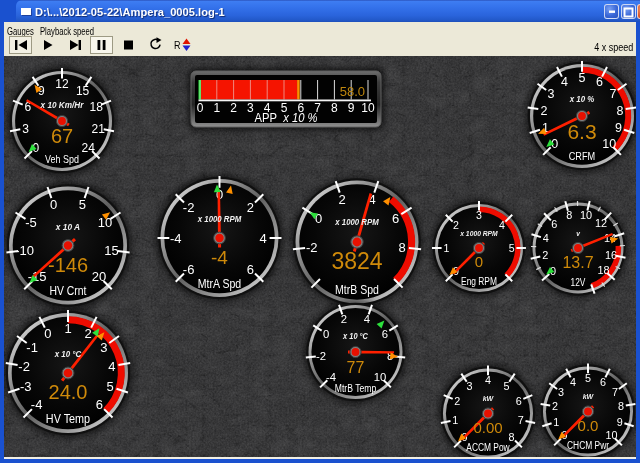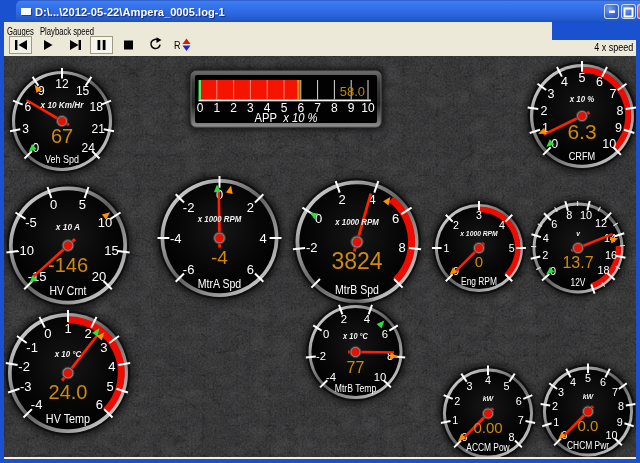--- a/index.html
+++ b/index.html
@@ -3,21 +3,21 @@
 * { margin:0; padding:0; box-sizing:border-box; }
 html,body { width:640px; height:463px; overflow:hidden; font-family:"Liberation Sans",sans-serif; background:#1a51cf; }
 .titlebar { position:absolute; left:16px; top:0; width:640px; height:22px;
   background:linear-gradient(180deg,#2a50b8 0%,#3e7df2 6%,#3573ec 30%,#2a64dc 70%,#2258c8 92%,#1e4fba 100%);
   border-radius:6px 6px 0 0; }
 .ticon { position:absolute; left:4.5px; top:8px; width:10px; height:7px; background:#fff; box-shadow:1px 1px 0 rgba(10,20,80,0.45); }
 .ttext { position:absolute; left:19px; top:6px; font-size:11.5px; font-weight:bold; color:#fff; text-shadow:1px 1px 1px rgba(10,30,90,0.8); transform:scaleX(0.97); transform-origin:left center; white-space:nowrap; }
 .wbtn { position:absolute; top:4px; width:15px; height:15px; border-radius:3px; border:1px solid rgba(255,255,255,0.75); }
 .bmin,.bmax { background:radial-gradient(circle at 35% 30%, #7aa0f2 0%, #3a68d8 55%, #2a52bc 100%); }
 .bclose { background:radial-gradient(circle at 35% 30%, #f09a70 0%, #dd5d30 55%, #c4421c 100%); }
-.menubar { position:absolute; left:0px; top:22px; width:552px; height:18px; background:#ece9d8; color:#000; font-size:11px; }
+.menubar { position:absolute; left:0px; top:22px; width:640px; height:18px; background:#ece9d8; color:#000; font-size:11px; }
 .menubar span { position:absolute; top:3px; font-size:10.5px; transform:scaleX(0.73); transform-origin:left center; white-space:nowrap; }
 .toolbar { position:absolute; left:0px; top:40px; width:640px; height:16px; background:#ece9d8; }
 .client { position:absolute; left:4px; top:56px; width:632px; height:401px; background:#2e2e2e; }
 .lborder { position:absolute; left:0; top:22px; width:4px; height:435px; background:#1a51cf; }
 .rborder { position:absolute; right:0; top:22px; width:4px; height:435px; background:#1a51cf; }
 .bborder { position:absolute; left:0; top:459px; width:640px; height:4px; background:#1a51cf; }
 .bline { position:absolute; left:4px; top:457px; width:632px; height:2px; background:#f1efe4; }
 .speed { position:absolute; right:7px; top:42px; font-size:10px; color:#000; transform:scaleX(0.9); transform-origin:right center; }
 </style></head>
 <body>

